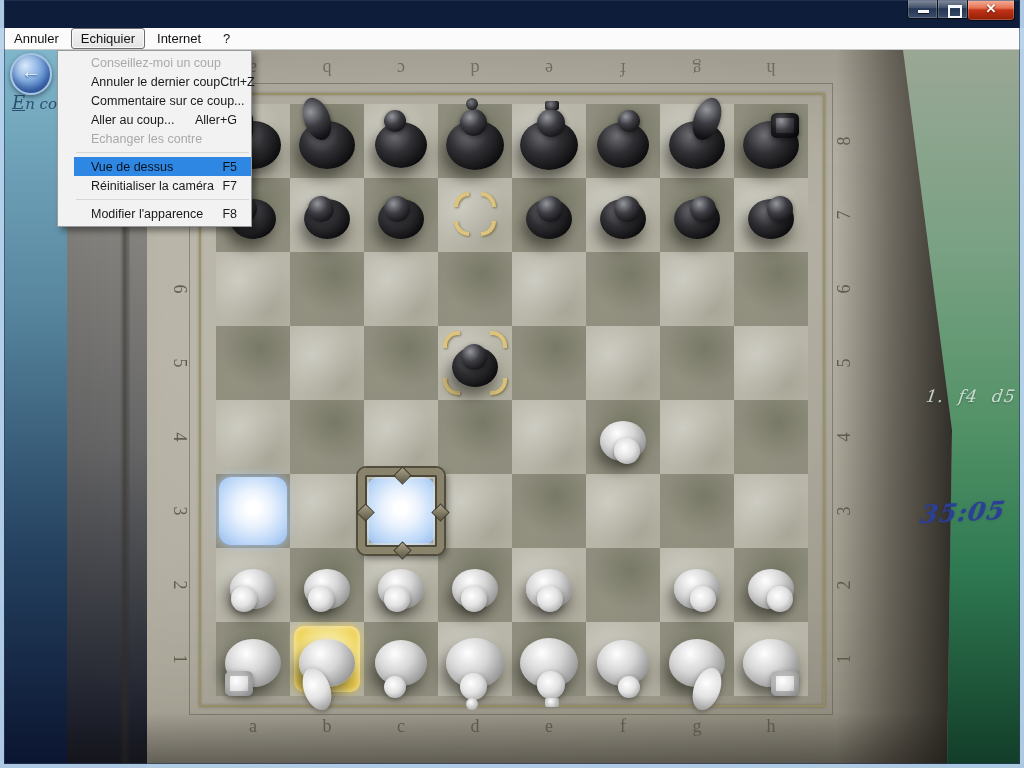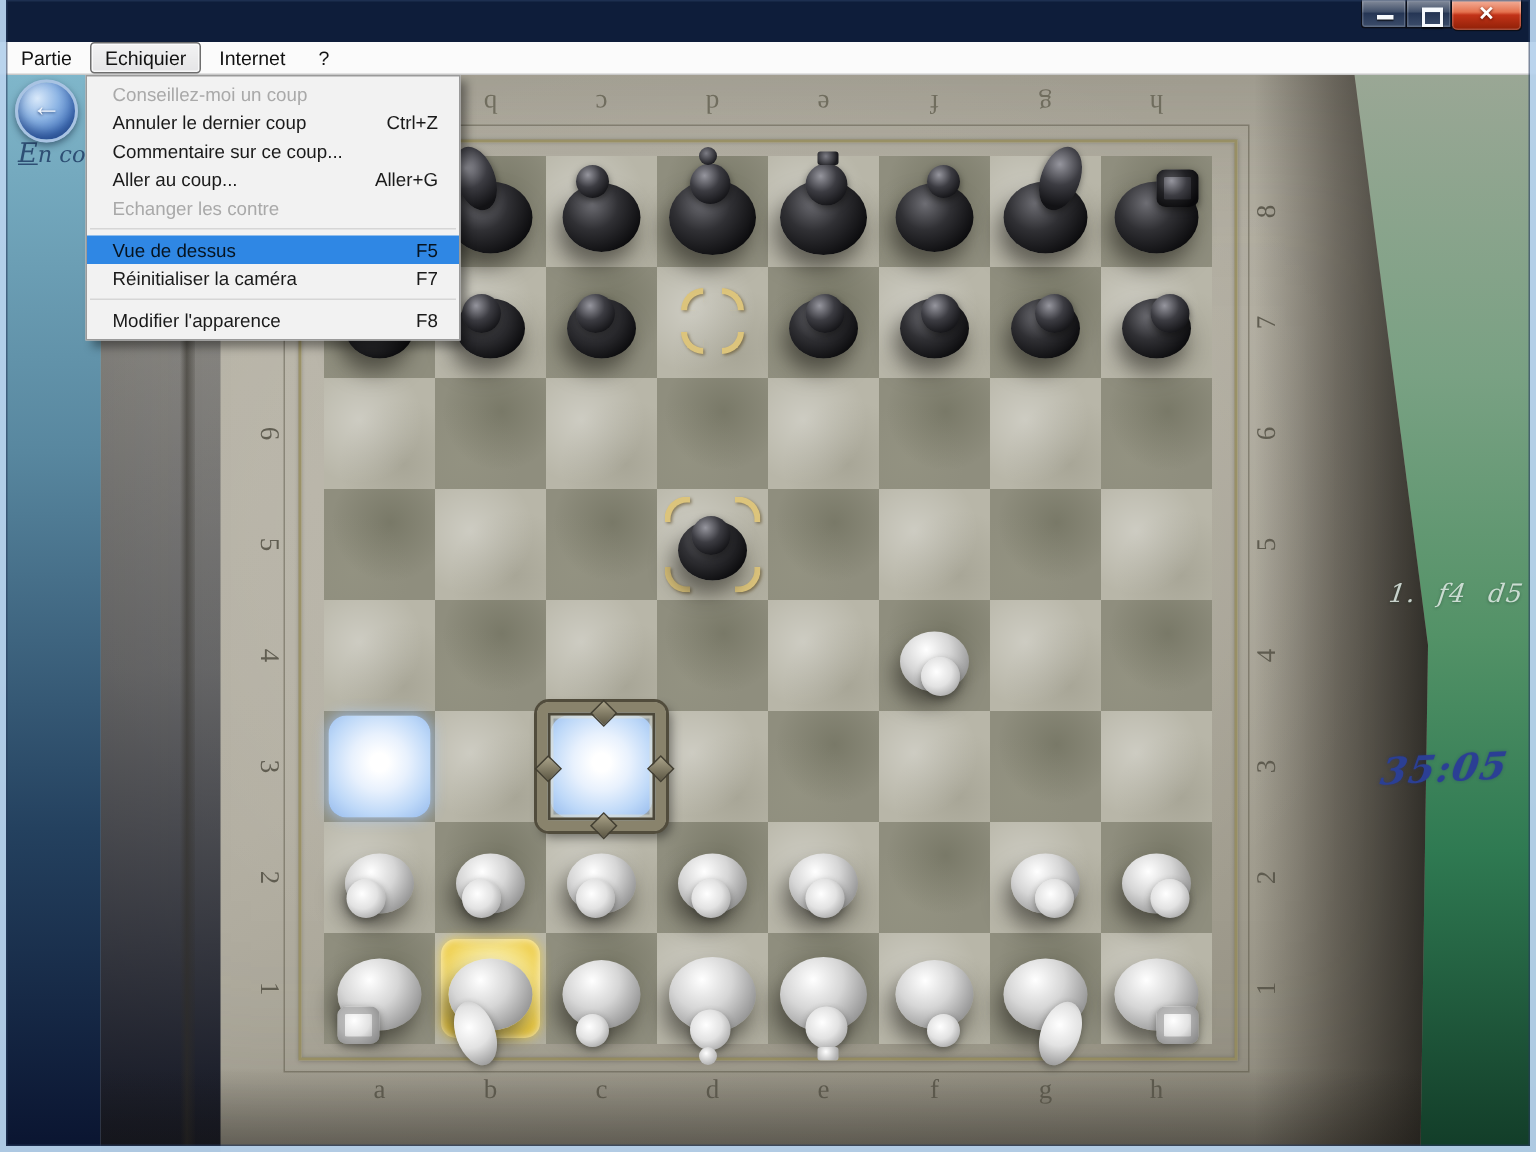--- a/index.html
+++ b/index.html
@@ -34,22 +34,22 @@
   .glyph-close { position:absolute; left:0; top:1px; width:100%; text-align:center; font-size:13px;
     font-weight:bold; color:#fff; text-shadow:0 1px 2px #57100an; text-shadow:0 1px 2px #571004; }
 
   
   .menubar { position:absolute; left:0; top:28px; width:100%; height:22px; background:#fbfbfb;
     border-bottom:1px solid #c9c9c9; box-sizing:border-box; z-index:65; display:flex; align-items:center; padding-left:4px; }
   .mb-item { font-size:13px; color:#111; padding:2px 9px; margin-right:2px; border:1px solid transparent; border-radius:3px; cursor:default; }
   .mb-item.active { background:linear-gradient(#f3f3f3,#e4e4e6); border-color:#6e6e6e; box-shadow:inset 0 0 0 1px rgba(255,255,255,.7); }
 
   
-  .dropdown { position:absolute; left:57px; top:50px; width:250px; background:#f2f2f2;
-    border:1px solid #9a9a9a; box-shadow:4px 4px 6px rgba(0,0,0,.4); z-index:60; padding:2px 0 3px 0; box-sizing:border-box; }
+  .dropdown { position:absolute; left:57px; top:50px; width:195px; background:#f2f2f2;
+    border:1px solid #9a9a9a; box-shadow:4px 4px 6px rgba(0,0,0,.4); z-index:60; padding:2px 0 3px 16px; box-sizing:border-box; }
   .menu-item { height:19px; display:flex; justify-content:space-between; align-items:center;
     padding:0 14px 0 17px; font-size:12.5px; color:#1a1a1a; cursor:default; white-space:nowrap; }
   .menu-item.disabled { color:#a9a9a9; }
   .menu-item.hl { background:#2f87e4; color:#06131f; }
   .menu-sep { height:1px; background:#d6d6d6; margin:4px 2px; }
 
   
   .scene { position:absolute; left:0; top:50px; width:1024px; height:718px; overflow:hidden;
     background:linear-gradient(to bottom,#7fb6ca 0%, #58879f 35%, #24415f 70%, #0a1430 100%); }
   .bg-right { position:absolute; left:878px; top:0; width:146px; height:100%;
@@ -444,21 +444,21 @@
       </div>
     <div class="win-btn max">
       <span class="glyph-max"></span>
       </div>
     <div class="win-btn close">
       <span class="glyph-close">✕</span>
       </div>
   </div>
 
   <div class="menubar" id="menubar">
-      <span class="mb-item">Partie</span>
+      <span class="mb-item">Annuler</span>
       <span class="mb-item active">Echiquier</span>
       <span class="mb-item">Internet</span>
       <span class="mb-item">?</span>
     </div>
 
   <div class="dropdown" id="dropdown">
       <div class="menu-item disabled">
         <span class="mi-label">Conseillez-moi un coup</span>
         <span class="mi-shortcut"></span>
       </div>

